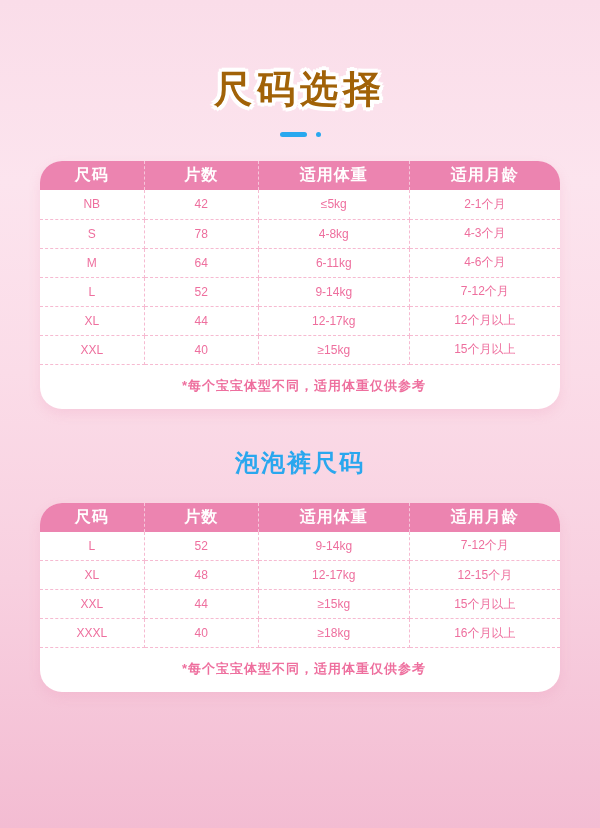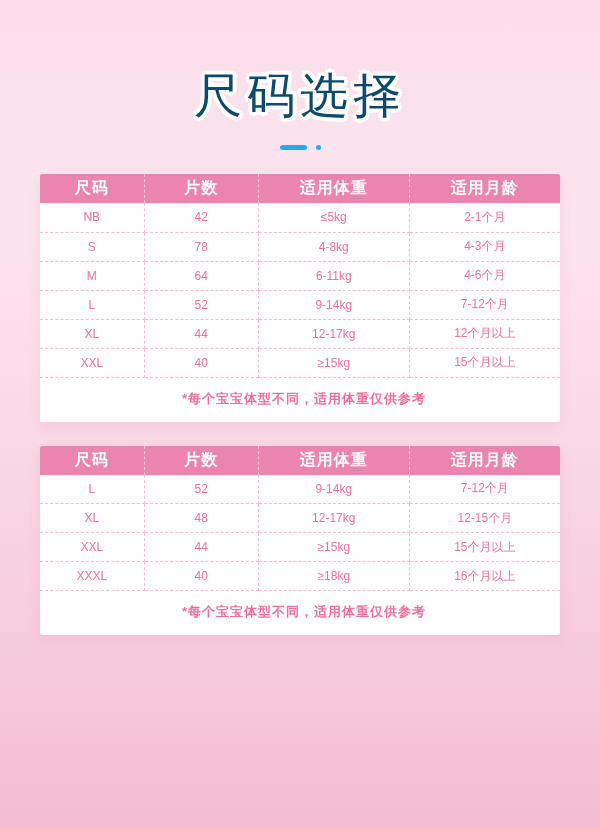--- a/index.html
+++ b/index.html
@@ -23,24 +23,24 @@
   .page {
     width: 600px;
     height: 828px;
     display: flex;
     flex-direction: column;
     align-items: center;
   }
 
   .page-title {
     margin-top: 64px;
-    font-size: 48px;
-    font-weight: 400;
+    font-size: 38px;
+    font-weight: 700;
     letter-spacing: 5px;
-    color: #0c4a6e;
+    color: #a16207;
     text-shadow:
       -3px -3px 0 #fff,  3px -3px 0 #fff,
       -3px  3px 0 #fff,  3px  3px 0 #fff,
       -4px  0   0 #fff,  4px  0   0 #fff,
        0   -4px 0 #fff,  0    4px 0 #fff,
       -3px  0   0 #fff,  3px  0   0 #fff;
   }
 
   .title-divider {
     margin-top: 16px;
@@ -69,21 +69,21 @@
     letter-spacing: 2px;
     text-align: center;
   }
   .section-title.first { margin-top: 30px; }
   .section-title.second { margin-top: 38px; }
 
   .card {
     margin-top: 24px;
     width: 520px;
     background: #ffffff;
-    border-radius: 2px;
+    border-radius: 22px;
     overflow: hidden;
     box-shadow: 0 5px 12px rgba(231, 132, 172, 0.18);
     padding-bottom: 8px;
   }
 
   table.size-table {
     width: 100%;
     border-collapse: collapse;
     table-layout: fixed;
   }
@@ -190,20 +190,21 @@
             <td>XXL</td>
             <td>40</td>
             <td>≥15kg</td>
             <td>15个月以上</td>
           </tr>
         </tbody>
     </table>
     <div class="footnote">*每个宝宝体型不同，适用体重仅供参考</div>
   </div>
 
+  <div class="section-title second">泡泡裤尺码</div>
 
   <div class="card">
     <table class="size-table">
       <colgroup>
           <col class="c1">
           <col class="c2">
           <col class="c3">
           <col class="c4">
         </colgroup>
       <thead>

